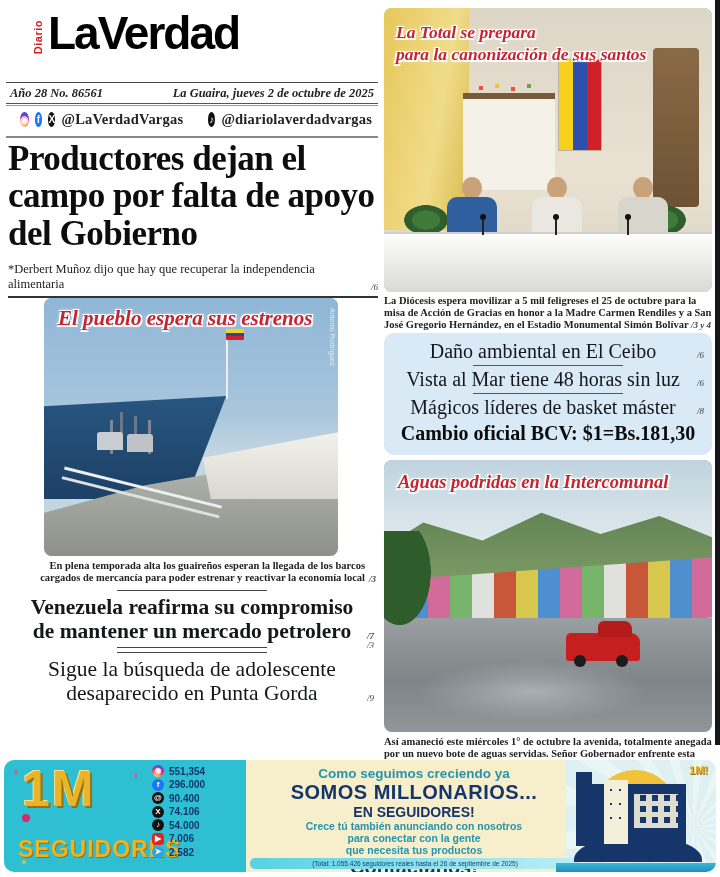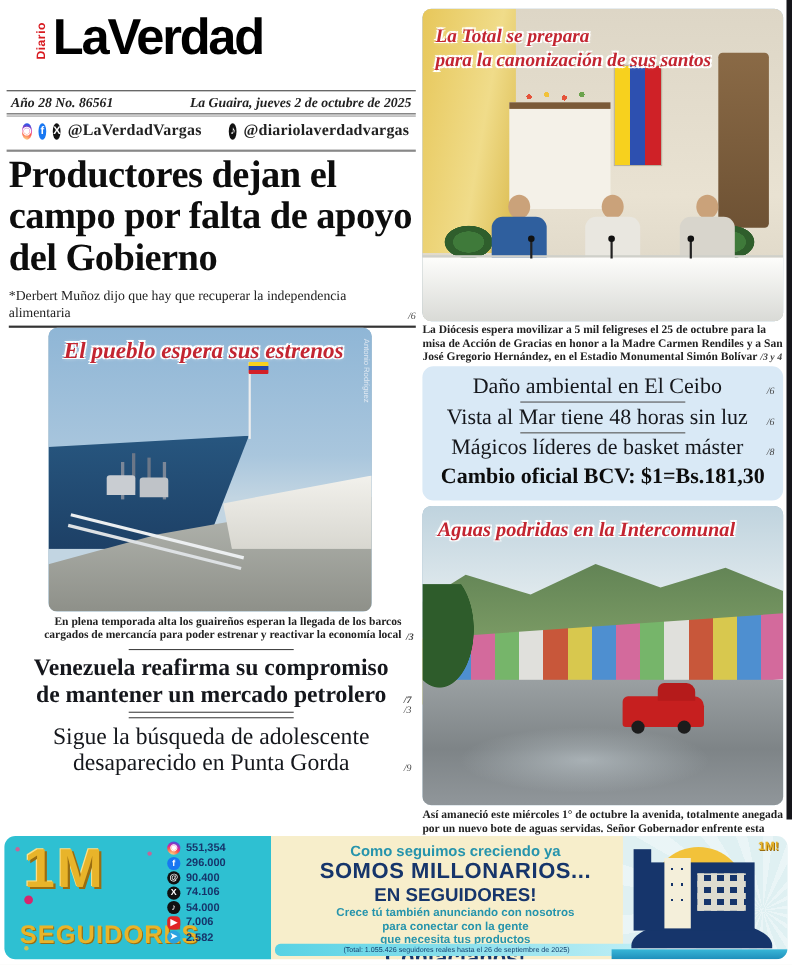--- a/index.html
+++ b/index.html
@@ -118,21 +118,21 @@
   .big1m { position: absolute; left: 18px; top: 0px; font-size: 50px; font-weight: bold; color: #e8b42a;
       text-shadow: 2px 2px 0 #9a6d10, -1px -1px 0 #fbe08a; letter-spacing: 2px; }
   .seguidores { position: absolute; left: 14px; top: 76px; font-size: 23px; font-weight: bold; color: #e8b42a; text-shadow: 1px 1px 0 #9a6d10; letter-spacing: 1px; }
   .counts { position: absolute; left: 148px; top: 5px; width: 96px; }
   .count-row { display: flex; align-items: center; gap: 5px; margin-bottom: 1.5px; }
   .count-row .ic { width: 12px; height: 12px; font-size: 8px; }
   .count-val { font-size: 10px; font-weight: bold; color: #16356b; }
   .bmid { position: absolute; left: 252px; top: 6px; width: 316px; text-align: center; }
   .b-line1 { color: #2694ac; font-size: 13.5px; font-weight: bold; }
   .b-line2 { color: #16356b; font-size: 20px; font-weight: bold; letter-spacing: .5px; }
-  .b-line3 { color: #16356b; font-size: 17px; font-weight: bold; }
+  .b-line3 { color: #16356b; font-size: 14px; font-weight: bold; }
   .b-small { color: #2694ac; font-size: 10.5px; font-weight: bold; line-height: 1.15; }
   .b-cta { color: #16356b; font-size: 20px; font-weight: bold; }
   .b-foot { position: absolute; left: 246px; bottom: 3px; width: 330px; height: 11px; border-radius: 5px;
       background: linear-gradient(90deg, #57d2e4, #bdeef5); color: #14406e; font-size: 6.5px; line-height: 11px; text-align: center; overflow: hidden; }
   .sun { position: absolute; right: 38px; top: 10px; width: 86px; height: 86px; border-radius: 50%; background: #f2c23a; }
   .rays { position: absolute; right: 0; top: 0; width: 150px; height: 112px; background: repeating-conic-gradient(from 0deg at 85% 60%, rgba(255,255,255,.35) 0 8deg, transparent 8deg 20deg); }
   .building { position: absolute; right: 14px; bottom: 10px; width: 128px; height: 84px; }
   .b-base { position: absolute; left: 0; bottom: 0; width: 100%; height: 26px; background: #16356b; border-radius: 50% 50% 0 0 / 90% 90% 0 0; }
   .b-castle { position: absolute; left: 16px; bottom: 16px; width: 96px; height: 62px; background: #16356b; }
   .b-tower { position: absolute; left: 2px; bottom: 16px; width: 16px; height: 74px; background: #16356b; }

